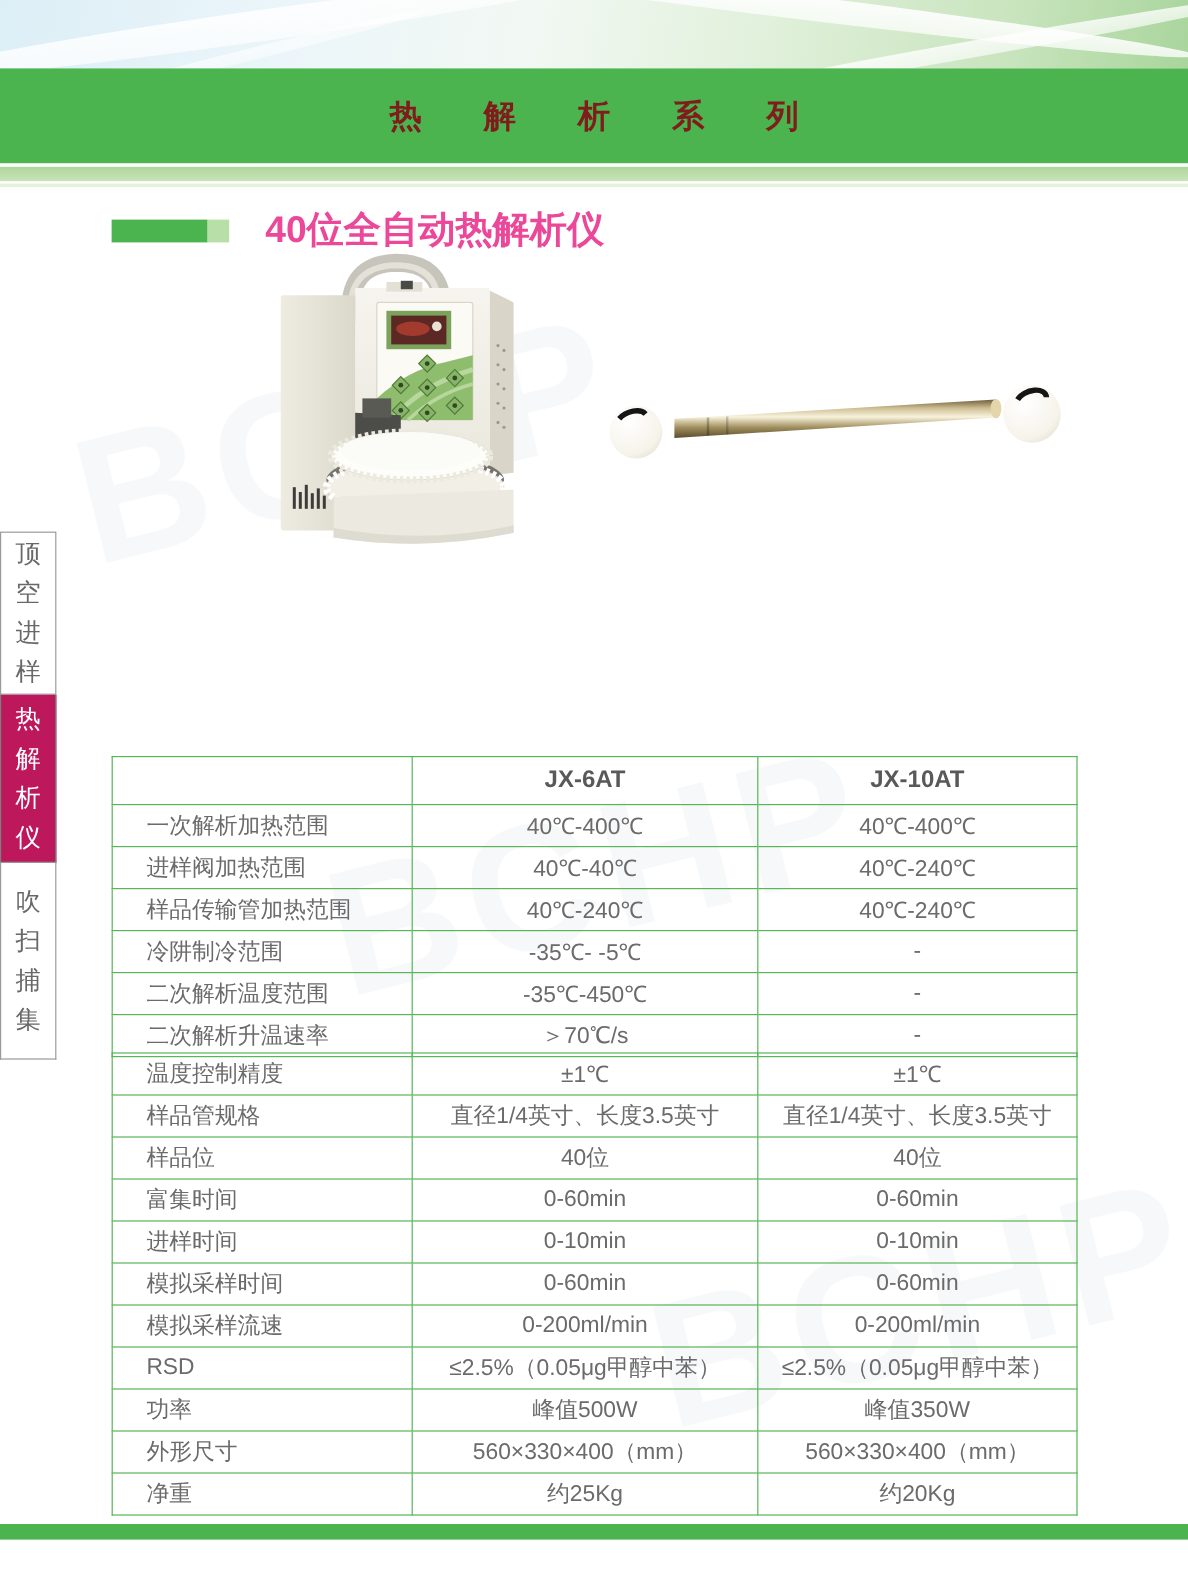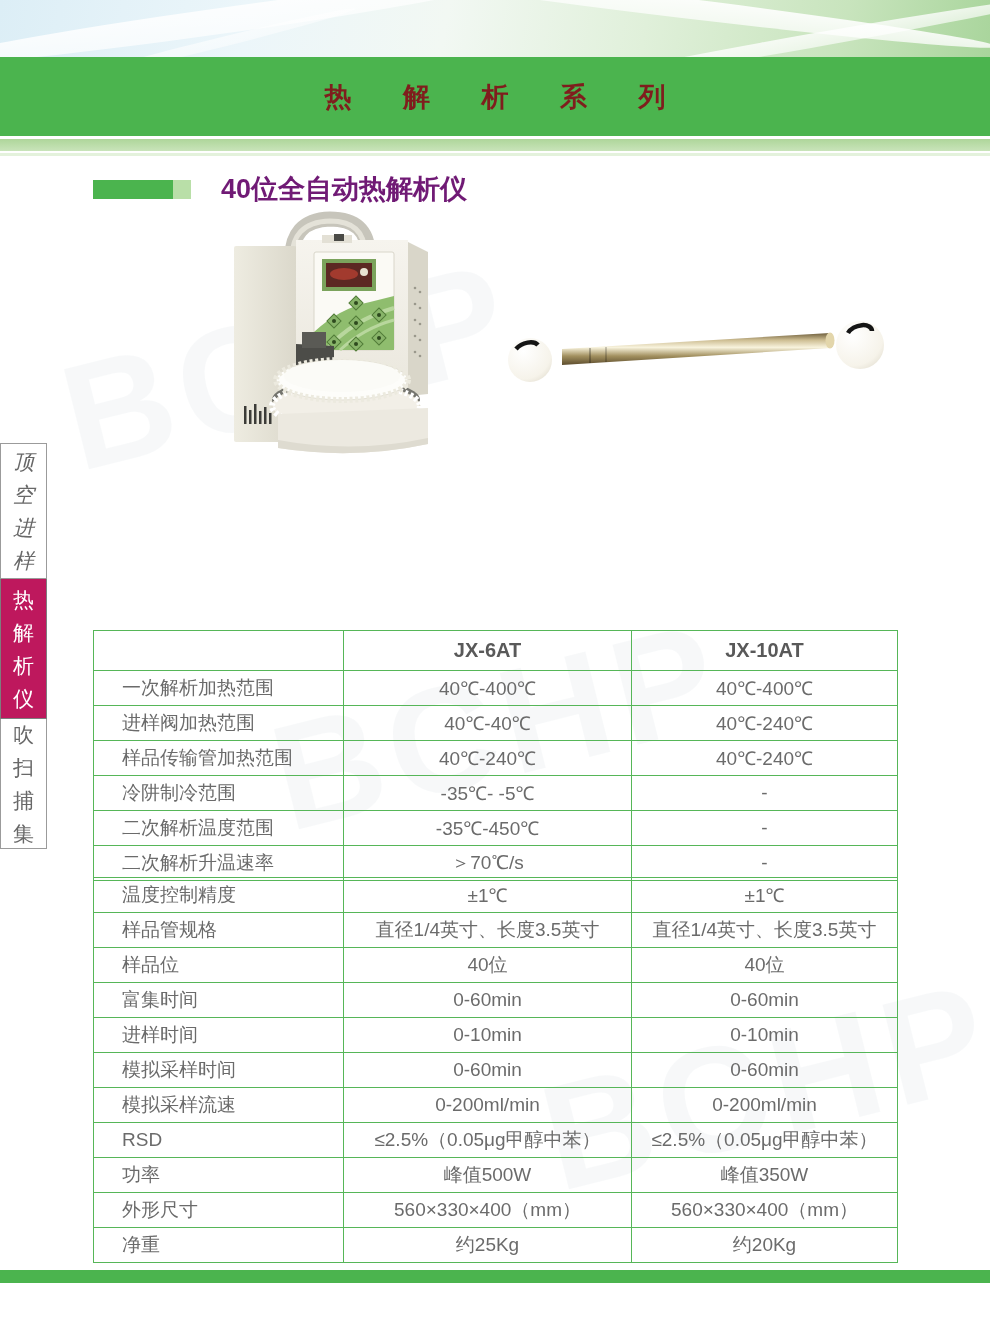--- a/index.html
+++ b/index.html
@@ -35,21 +35,21 @@
     background:linear-gradient(#aed69a,#c9e4ba);
   }
   .substrip2{
     position:absolute;left:0;top:153px;width:990px;height:3px;background:#e4f2dc;
   }
 
   
   .section-head{position:absolute;left:93px;top:171px;display:flex;align-items:center;}
   .accent-bar{width:80px;height:19px;background:#4bb44e;display:inline-block;}
   .accent-bar-light{width:18px;height:19px;background:#b9dfa8;display:inline-block;}
-  .section-title{margin-left:30px;font-size:27px;font-weight:bold;color:#701a75;}
+  .section-title{margin-left:30px;font-size:31px;font-weight:bold;color:#ec4899;}
 
   
   .wm{position:absolute;font-size:150px;font-weight:bold;color:#7d98a5;opacity:.055;
       letter-spacing:8px;pointer-events:none;white-space:nowrap;}
   .wm1{left:60px;top:280px;transform:rotate(-14deg);}
   .wm2{left:270px;top:640px;transform:rotate(-14deg);}
   .wm3{left:540px;top:1000px;transform:rotate(-14deg);}
 
   
   .instrument{position:absolute;left:222px;top:208px;width:242px;height:258px;}
@@ -61,23 +61,23 @@
     box-sizing:border-box;width:47px;border:1px solid #9b9b9b;background:#ffffff;
     display:flex;align-items:center;justify-content:center;
   }
   .side-item + .side-item{border-top:none;}
   .side-item .vtext{
     width:22px;word-break:break-all;text-align:center;
     font-size:21px;line-height:33px;color:#686868;
   }
   .side-item.active{background:#be185d;border-color:#7d7d7d;}
   .side-item.active .vtext{color:#ffffff;}
-  .side-item.h1{height:136px;font-style:italic;}
+  .side-item.h1{height:136px;}
   .side-item.h2{height:140px;}
-  .side-item.h3{height:130px;}
+  .side-item.h3{height:164px;}
 
   
   .description{
     position:absolute;left:93px;top:477px;width:812px;
     font-size:19.5px;line-height:33px;color:#6a6a6a;text-align:justify;
   }
 
   
   table.spec{
     position:absolute;left:93px;width:804px;border-collapse:collapse;table-layout:fixed;

